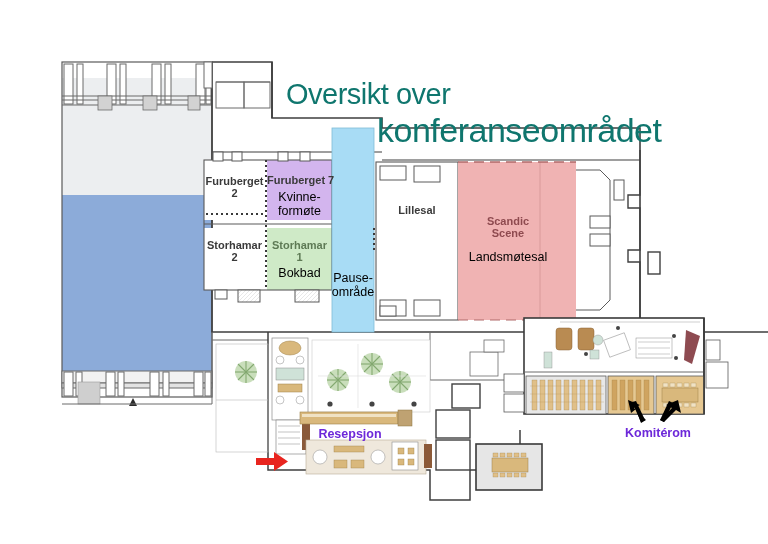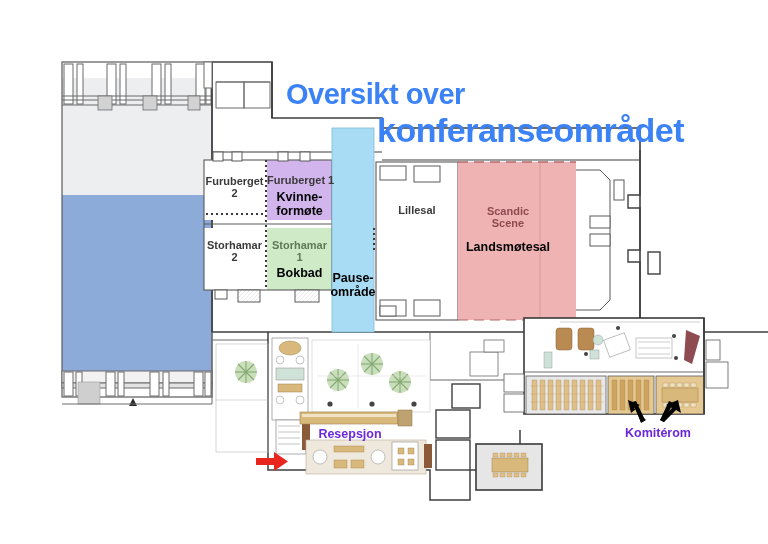--- a/index.html
+++ b/index.html
@@ -15,22 +15,22 @@
     font-family: "Liberation Sans", sans-serif;
   }
   #plan {
     position: absolute;
     left: 0; top: 0;
     width: 768px;
     height: 544px;
   }
   .ttl {
     position: absolute;
-    font-weight: bold;
-    color: #3b82f6;
+    font-weight: normal;
+    color: #0f766e;
     letter-spacing: -0.5px;
     white-space: nowrap;
     line-height: 1;
   }
   #title-line1 { left: 286px; top: 80px; font-size: 29px; }
   #title-line2 { left: 377px; top: 113px; font-size: 34px; }
 
   .rlabel {
     position: absolute;
     text-align: center;
@@ -42,21 +42,21 @@
     font-size: 11px;
     font-weight: bold;
     color: #5b5b66;
   }
   .rname.grey { color: #6f7b8c; }
   .rname.red  { color: #8e4a4f; }
   .rname.green{ color: #5e7a55; }
   .rname.plain{ color: #3a3a3a; font-weight: bold; }
   .ruse {
     font-size: 12.5px;
-    font-weight: bold;
+    font-weight: normal;
     color: #000;
   }
   .bigname {
     font-size: 12.5px;
     font-weight: bold;
     color: #6d28d9;
   }
 </style>
 </head>
 <body>
@@ -420,21 +420,21 @@
 
 <div class="rlabel" style="left:62px; top:208px; width:150px;">
 </div>
 
 <div class="rlabel" style="left:204px; top:175px; width:61px;">
   <div class="rname plain">Furuberget</div>
   <div class="rname plain">2</div>
 </div>
 
 <div class="rlabel" style="left:267px; top:174px; width:65px;">
-  <div class="rname plain">Furuberget 1</div>
+  <div class="rname plain">Furuberget 7</div>
   <div class="ruse" style="margin-top:4px;">Kvinne-</div>
   <div class="ruse">formøte</div>
 </div>
 
 <div class="rlabel" style="left:204px; top:239px; width:61px;">
   <div class="rname plain">Storhamar</div>
   <div class="rname plain">2</div>
 </div>
 
 <div class="rlabel" style="left:267px; top:239px; width:65px;">
@@ -445,21 +445,21 @@
 
 <div class="rlabel" style="left:330px; top:249px; width:46px;margin-top:22px;">
   <div class="ruse">Pause-</div>
   <div class="ruse">område</div>
 </div>
 
 <div class="rlabel" style="left:376px; top:204px; width:82px;">
   <div class="rname plain">Lillesal</div>
 </div>
 
-<div class="rlabel" style="left:458px; top:205px; width:100px;">
+<div class="rlabel" style="left:458px; top:215px; width:100px;">
   <div class="rname red">Scandic</div>
   <div class="rname red">Scene</div>
   <div class="ruse" style="margin-top:10px;">Landsmøtesal</div>
 </div>
 
 <div class="rlabel" style="left:296px; top:427px; width:108px;">
   <div class="bigname">Resepsjon</div>
 </div>
 
 <div class="rlabel" style="left:604px; top:426px; width:108px;">

